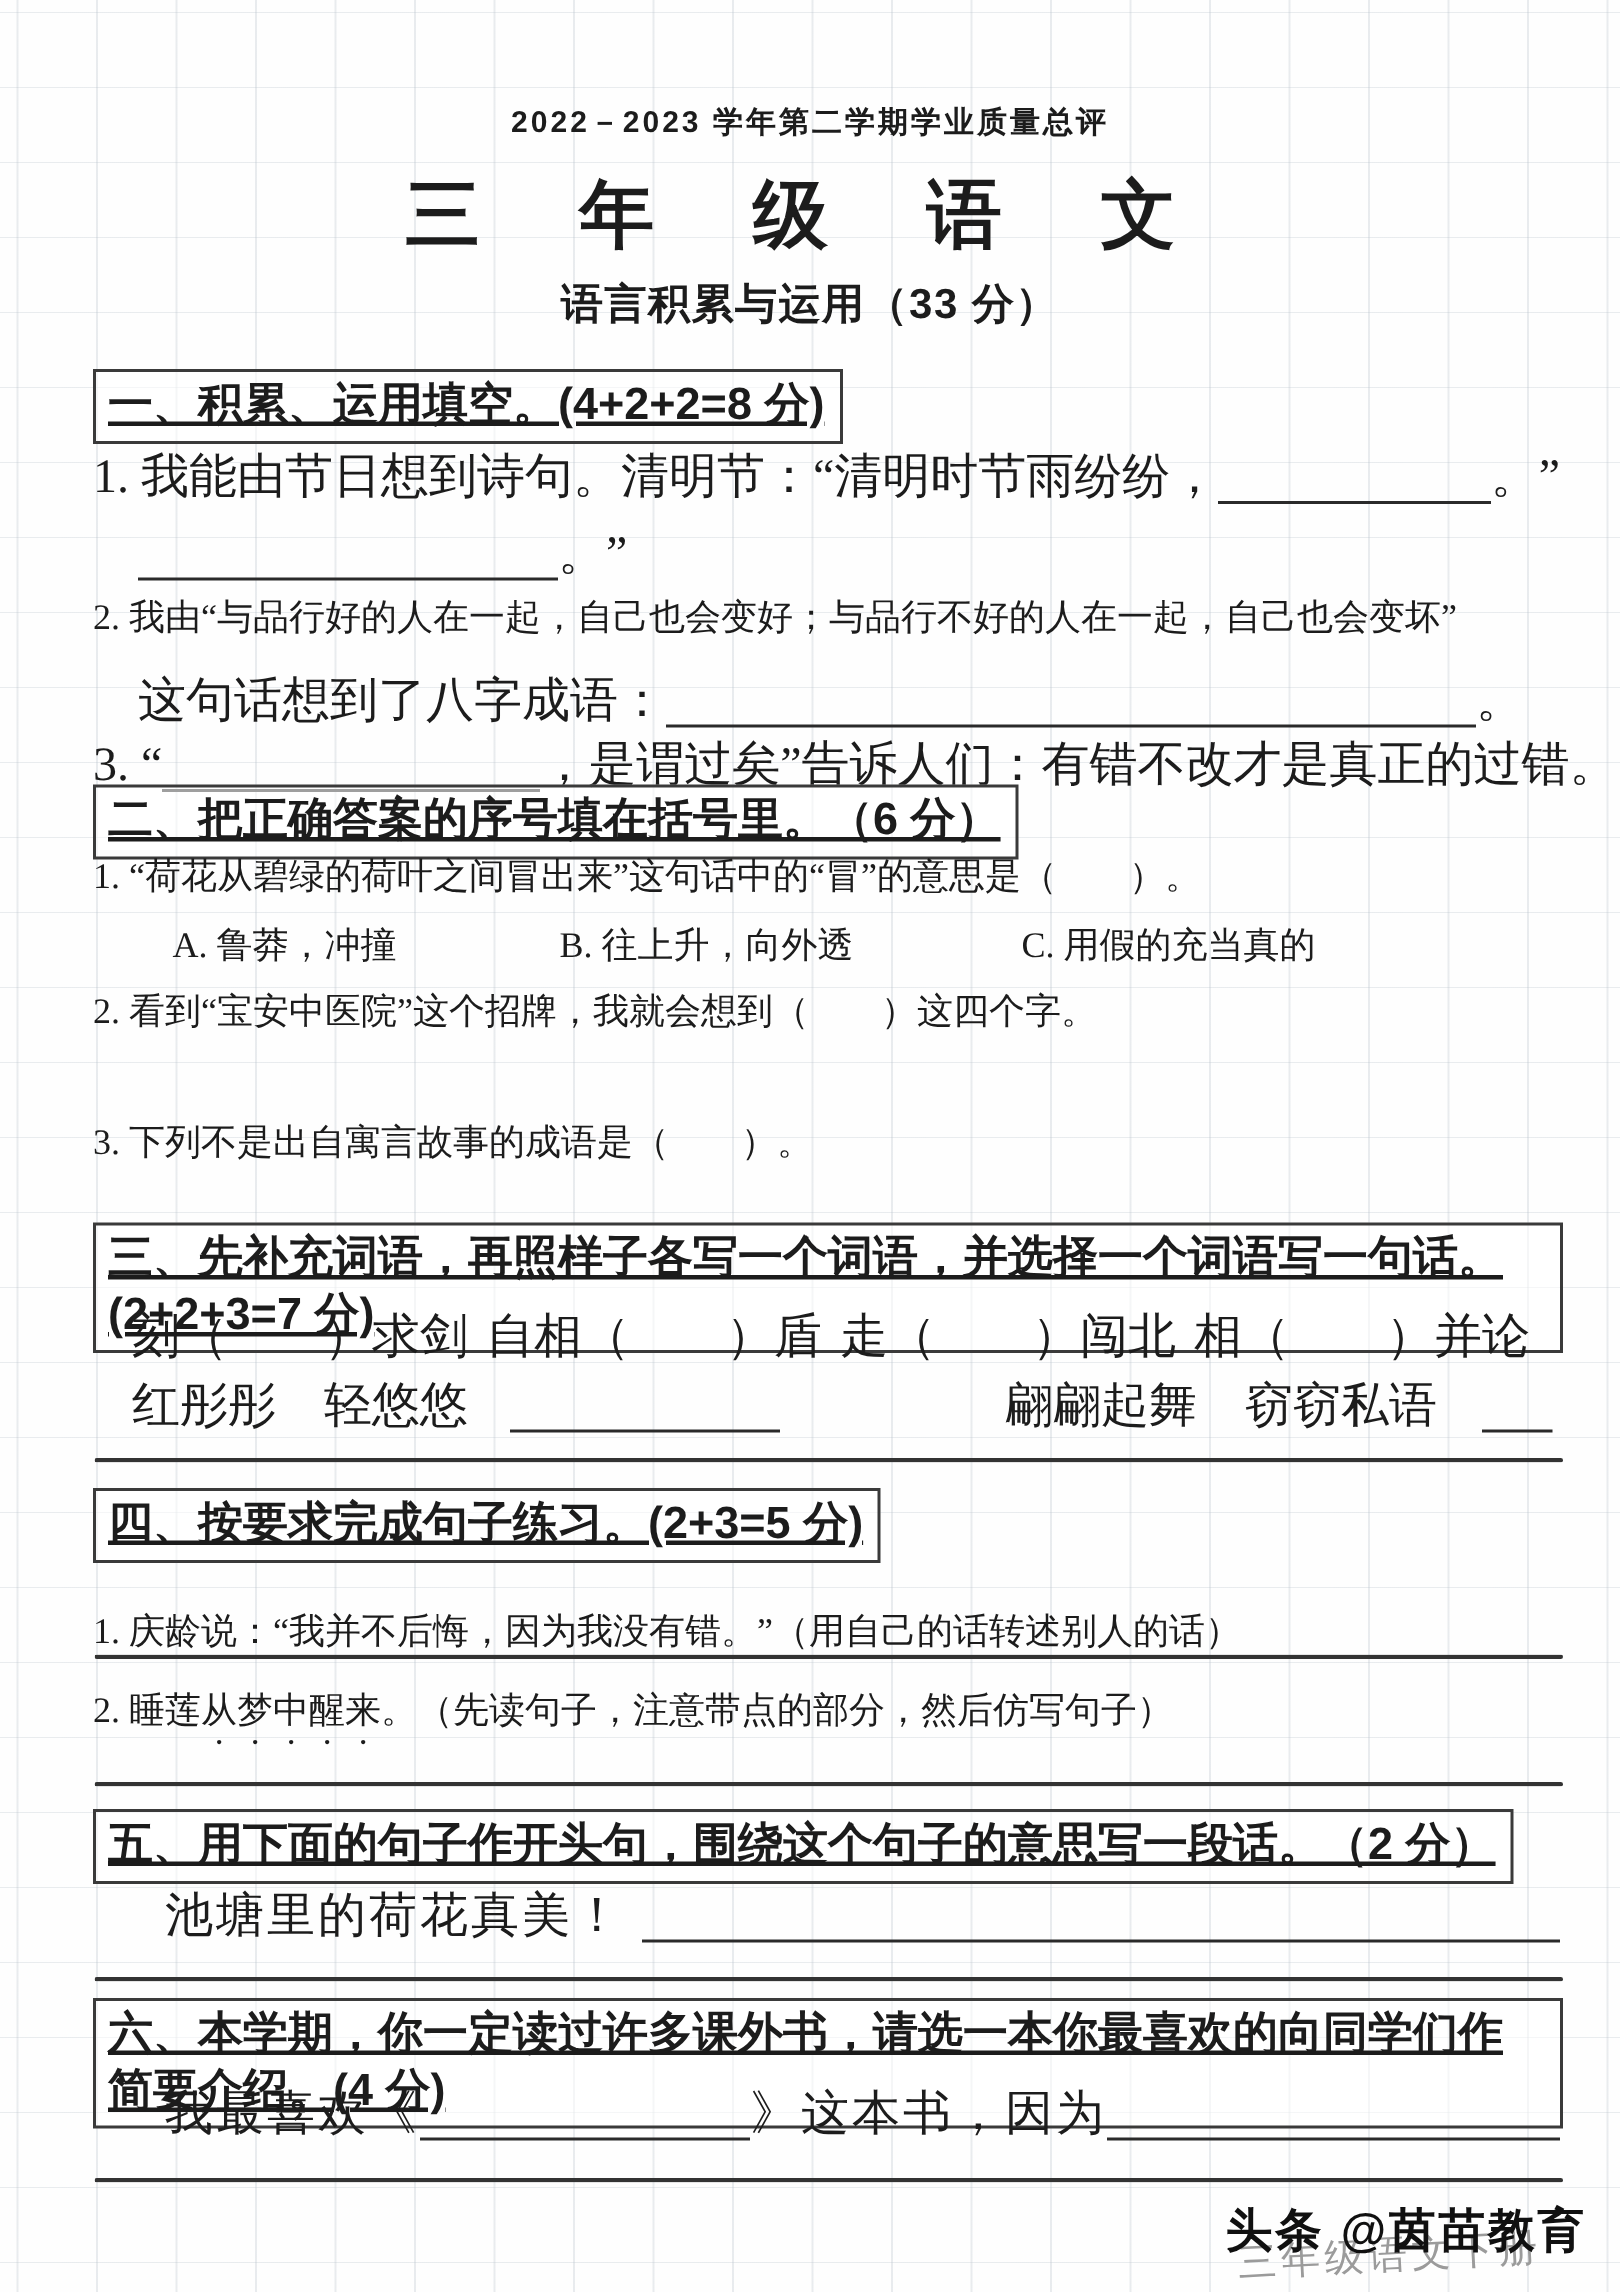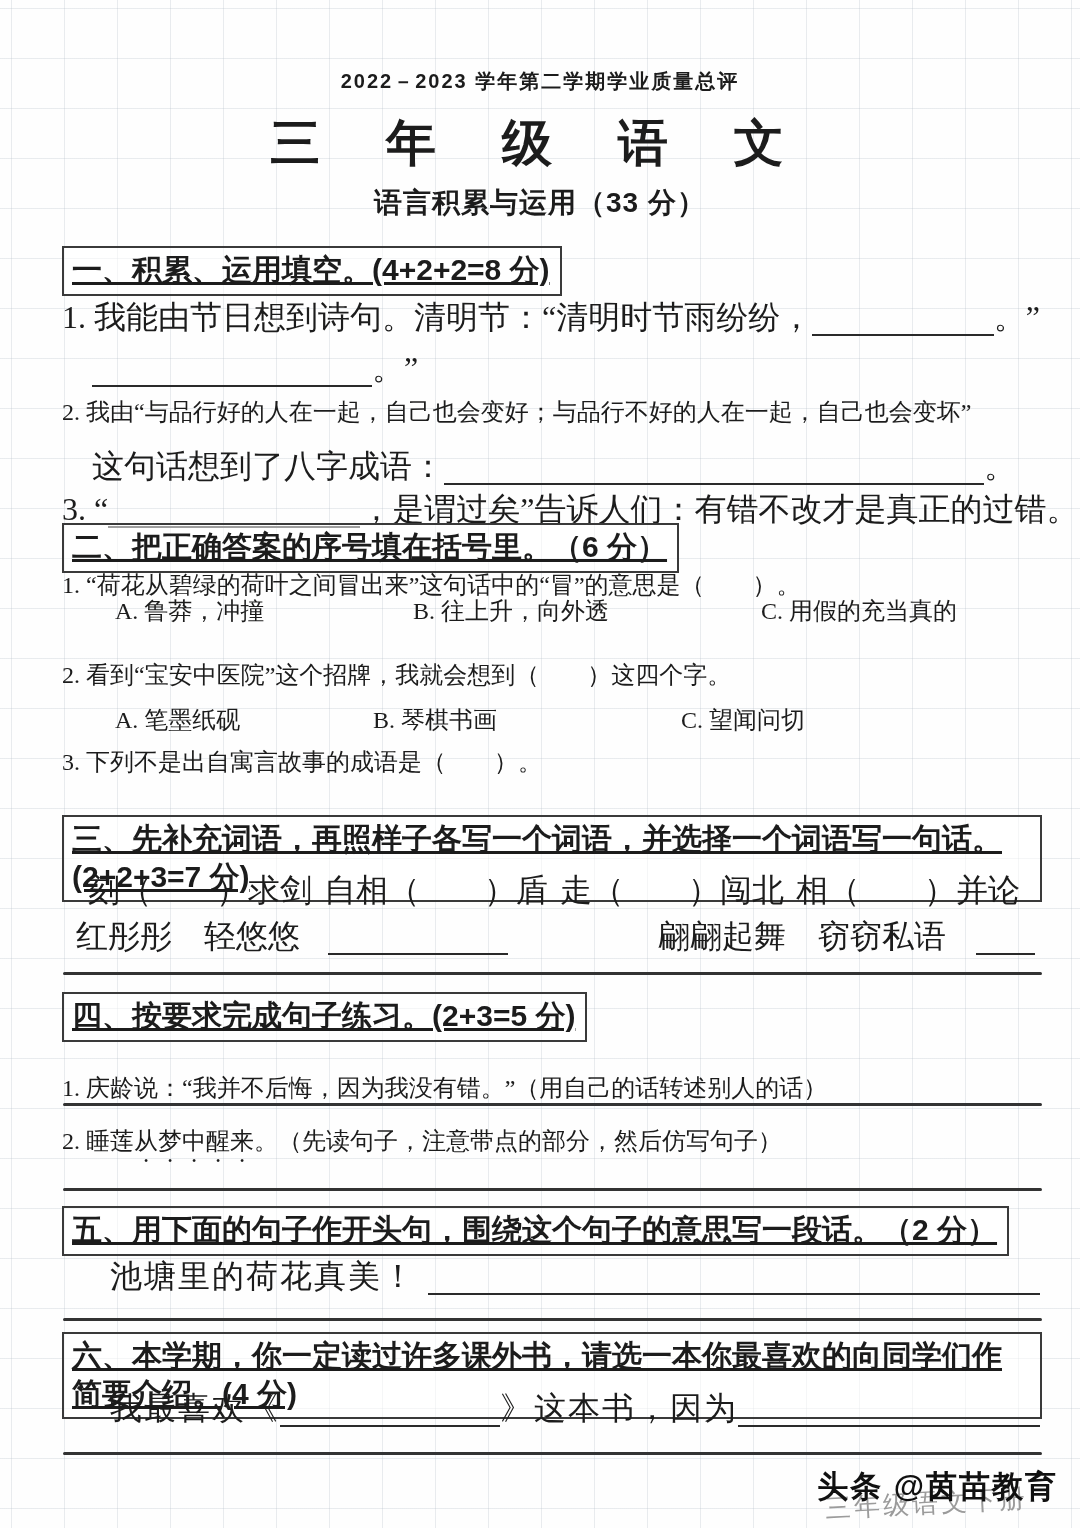--- a/index.html
+++ b/index.html
@@ -112,47 +112,42 @@
     <span>3. “</span>
     <span class="blank" style="width:252px;"></span>
     <span>，是谓过矣”告诉人们：有错不改才是真正的过错。</span>
   </div>
 
   <div class="abs" style="top:523px; left:62px;">
     <span class="sec-box">二、把正确答案的序号填在括号里。（6 分）</span>
   </div>
 
   <div class="abs line" style="top:570px; left:62px;">1. “荷花从碧绿的荷叶之间冒出来”这句话中的“冒”的意思是（　　）。</div>
-  <div class="abs opts" style="top:596px; left:115px;gap:40px;">
+  <div class="abs opts" style="top:616px; left:115px;">
     <span class="o1">A. 鲁莽，冲撞</span>
     <span class="o2">B. 往上升，向外透</span>
     <span class="o3">C. 用假的充当真的</span>
   </div>
 
   <div class="abs line" style="top:660px; left:62px;">2. 看到“宝安中医院”这个招牌，我就会想到（　　）这四个字。</div>
-  <div class="abs opts" style="top:705px; left:115px;">
-    <span class="o1">A. 笔墨纸砚</span>
-    <span class="o2">B. 琴棋书画</span>
-    <span class="o3">C. 望闻问切</span>
-  </div>
 
   <div class="abs line" style="top:747px; left:62px;">3. 下列不是出自寓言故事的成语是（　　）。</div>
 
   <div class="abs" style="top:815px; left:62px; right:38px;">
     <span class="sec-box" style="display:block;">三、先补充词语，再照样子各写一个词语，并选择一个词语写一句话。(2+2+3=7 分)</span>
   </div>
 
   <div class="abs flexline" style="top:870px; left:88px; right:60px; justify-content:space-between;">
     <span>刻（　　）求剑</span>
     <span>自相（　　）盾</span>
     <span>走（　　）闯北</span>
     <span>相（　　）并论</span>
   </div>
 
-  <div class="abs flexline" style="top:916px; left:76px; right:45px;">
+  <div class="abs flexline" style="top:916px; left:88px; right:45px;">
     <span>红彤彤　轻悠悠</span>
     <span class="blank" style="width:180px; margin-left:28px;"></span>
     <span style="margin-left:150px;">翩翩起舞　窃窃私语</span>
     <span class="blank grow" style="margin-left:30px;"></span>
   </div>
 
   <div class="hline" style="top:972px;"></div>
 
   <div class="abs" style="top:992px; left:62px;">
     <span class="sec-box">四、按要求完成句子练习。(2+3=5 分)</span>

